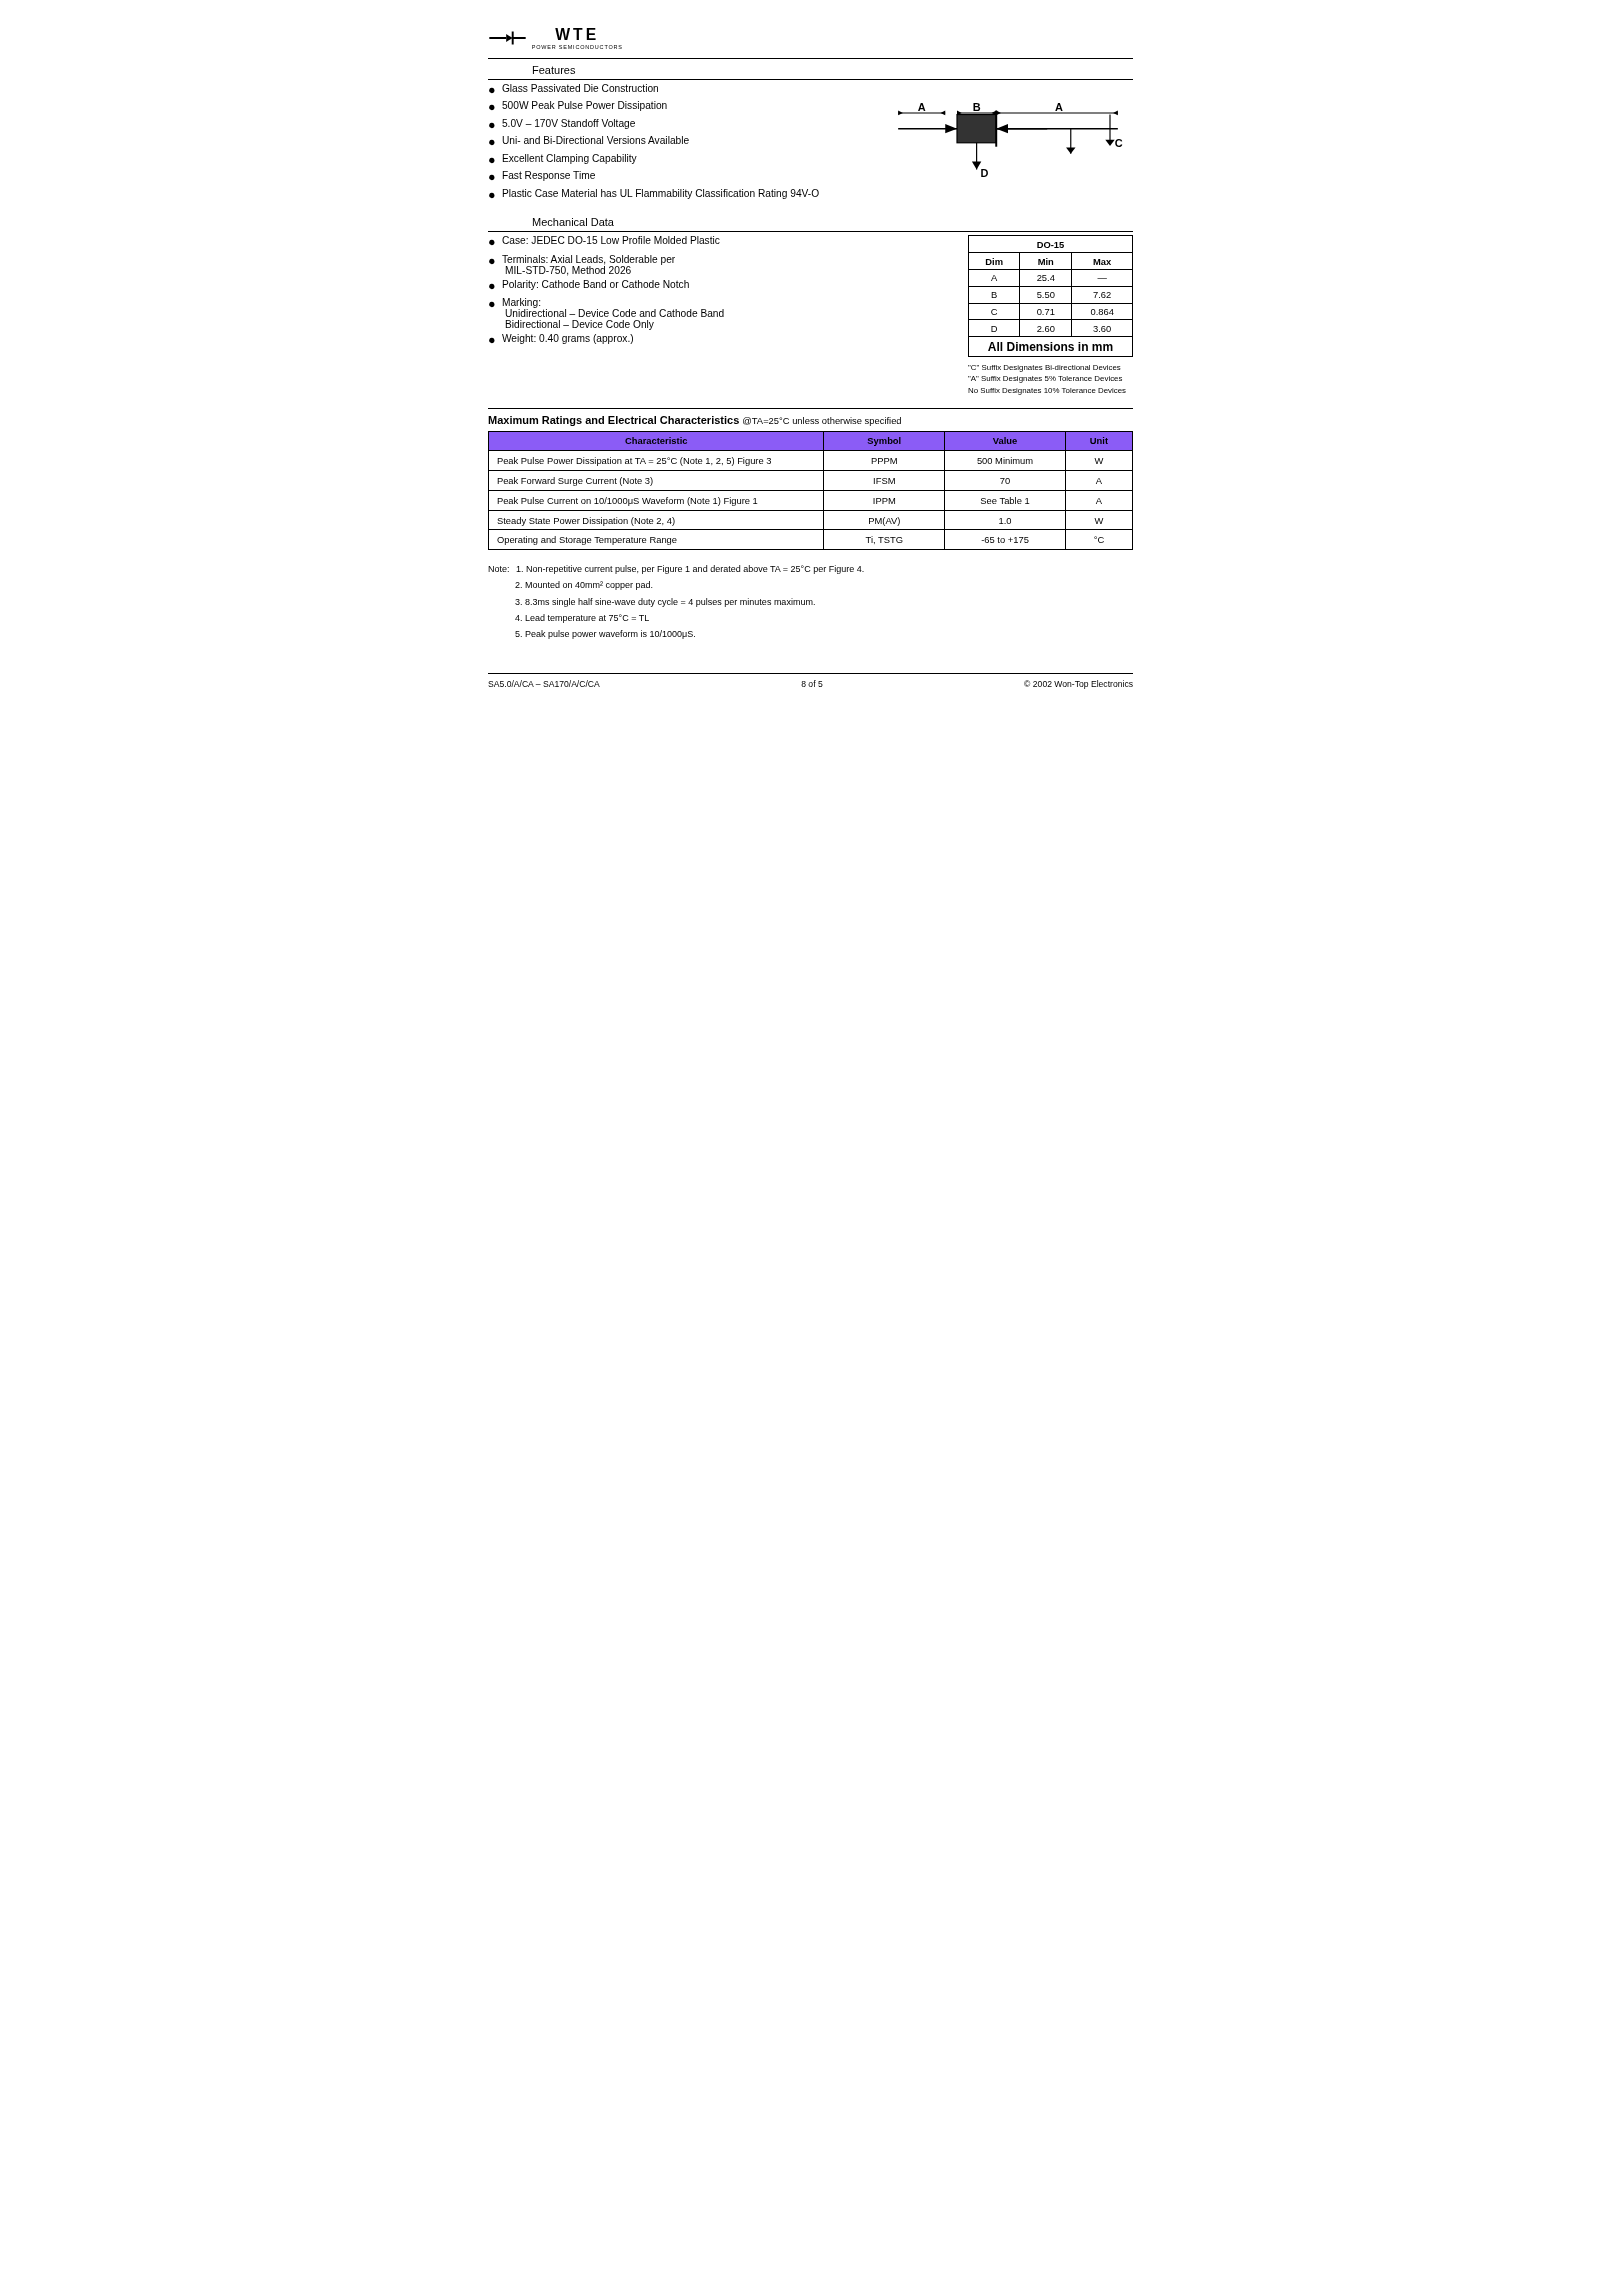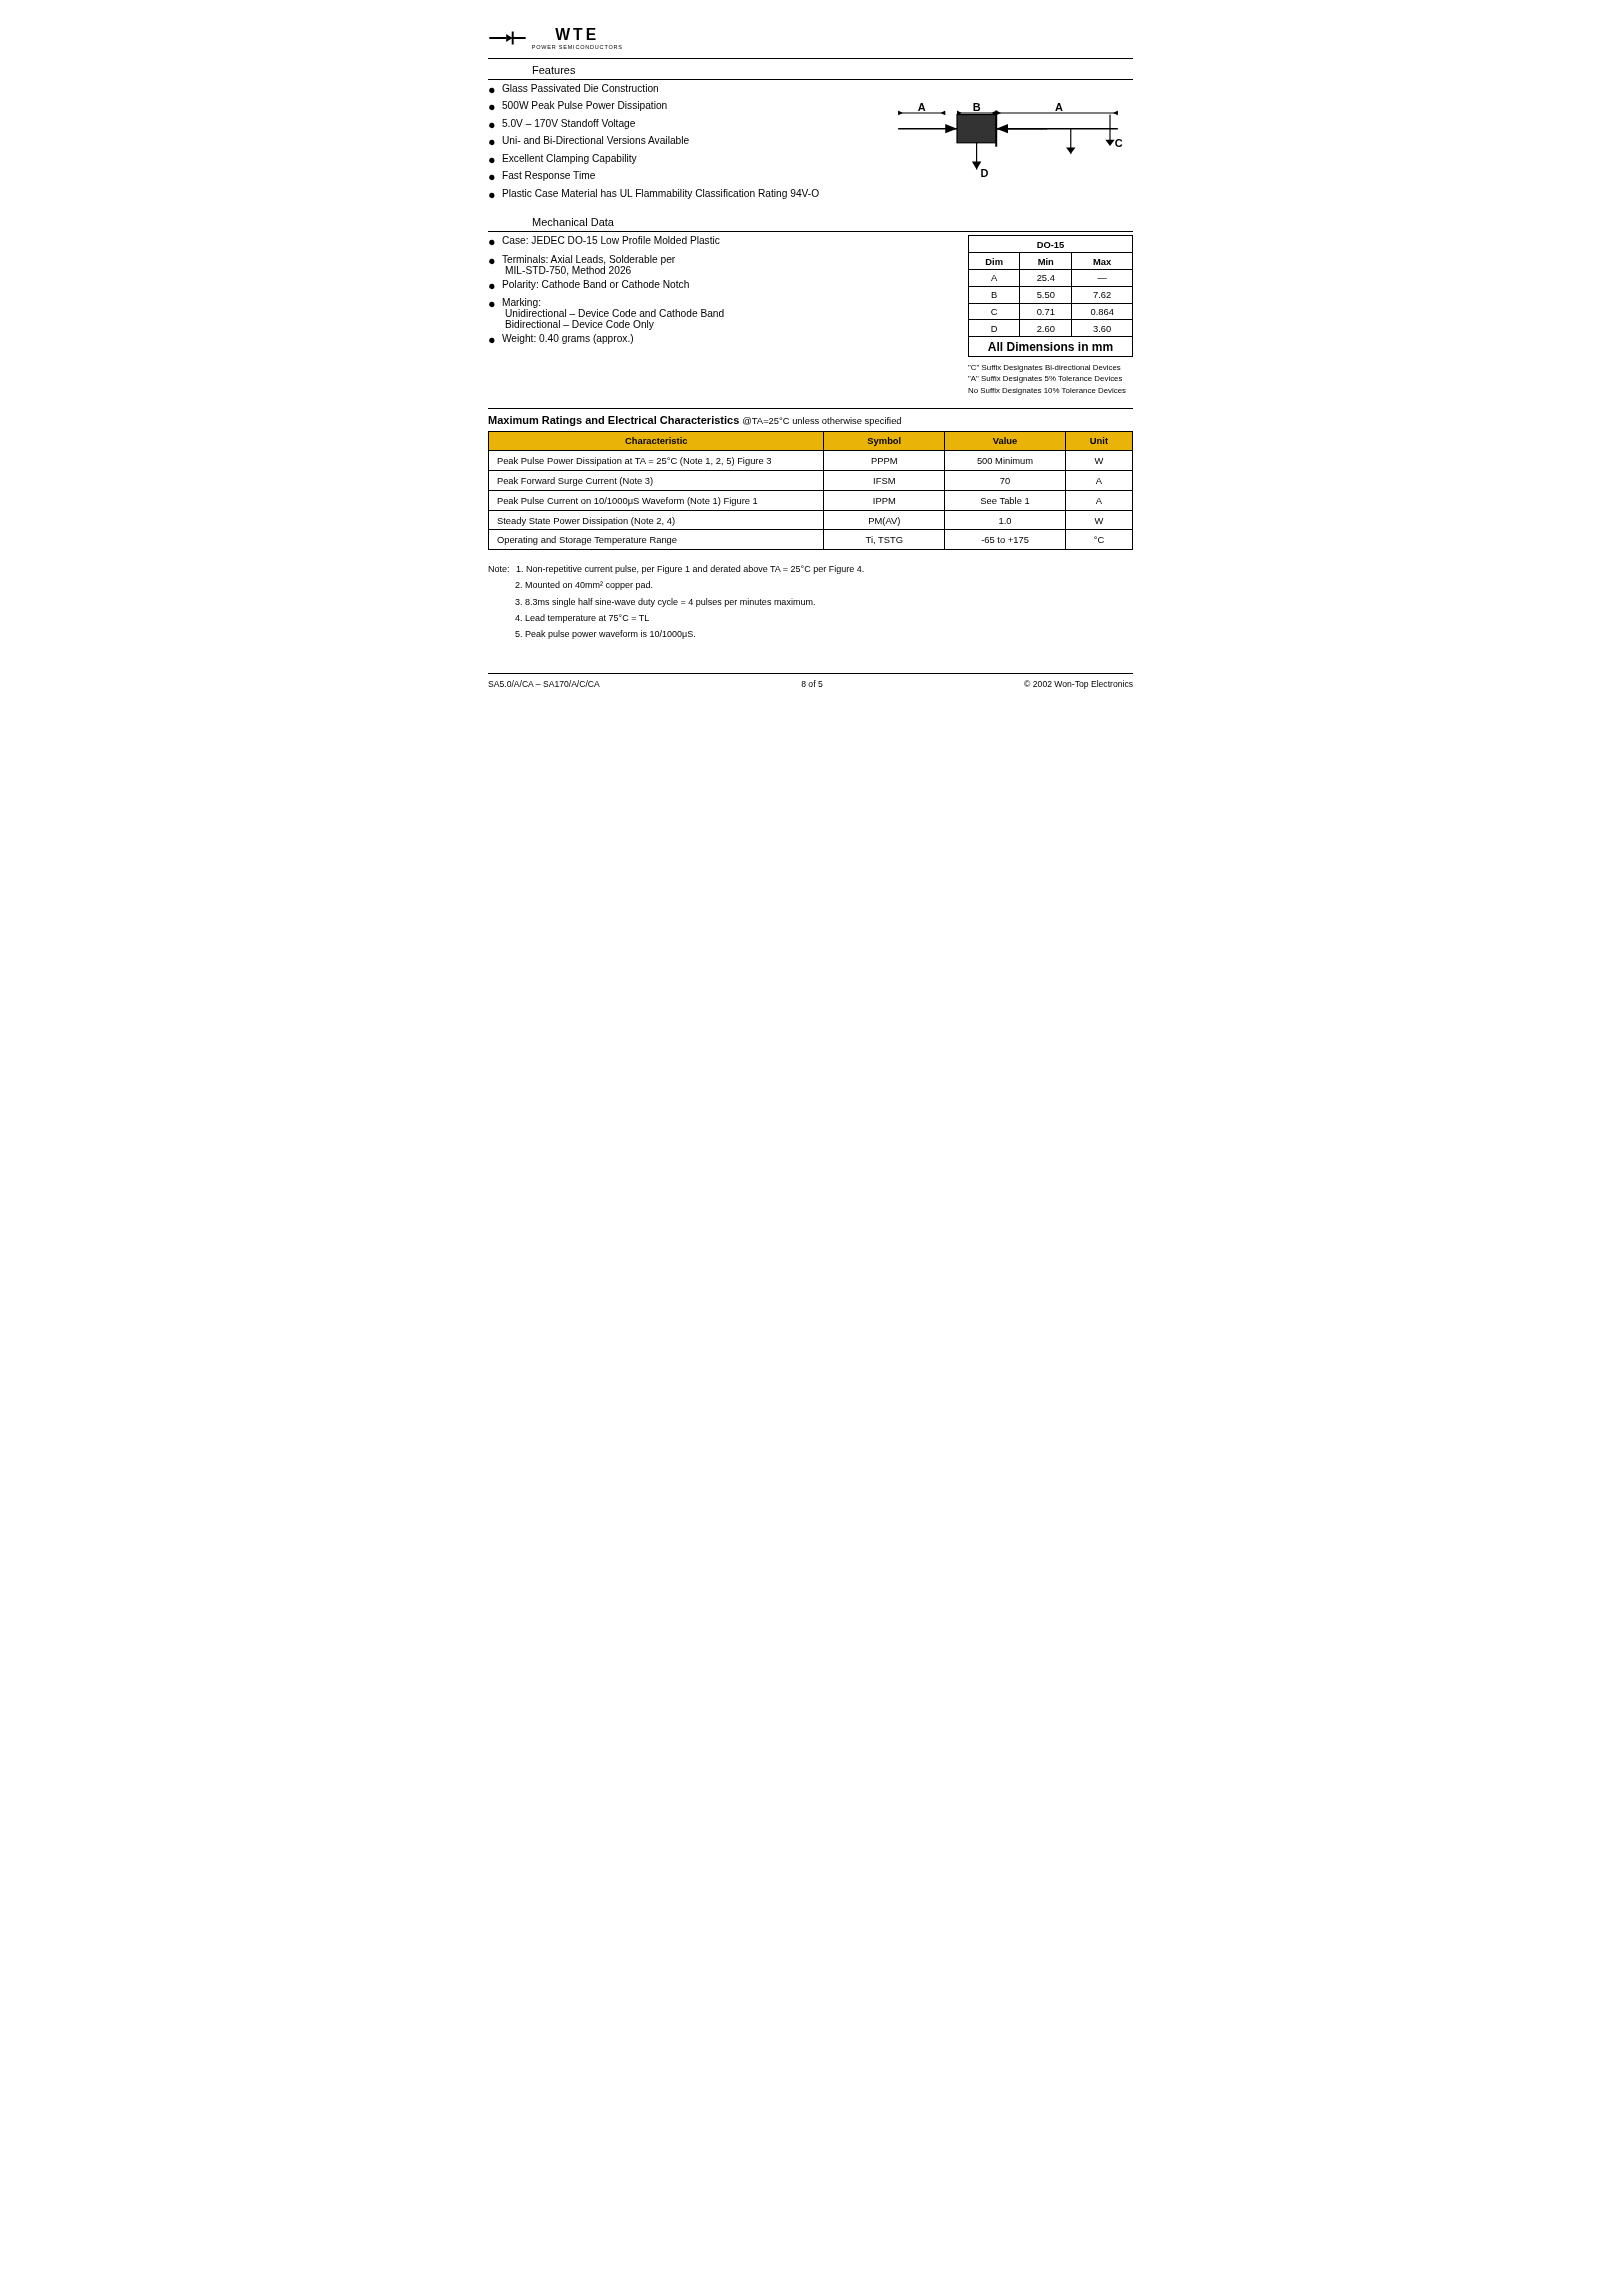--- a/index.html
+++ b/index.html
@@ -189,21 +189,21 @@
       font-size: 9.4px;
     }
     .ratings-table {
       width: 100%;
       border-collapse: collapse;
       font-size: 9.4px;
     }
     .ratings-table th {
       border: 0.8px solid #000;
       padding: 3.9px 6.3px;
-      background: #eab308;
+      background: #8b5cf6;
       font-weight: bold;
       text-align: center;
     }
     .ratings-table td {
       border: 0.8px solid #000;
       padding: 3.9px 7.9px;
     }
     .ratings-table td.center {
       text-align: center;
     }

